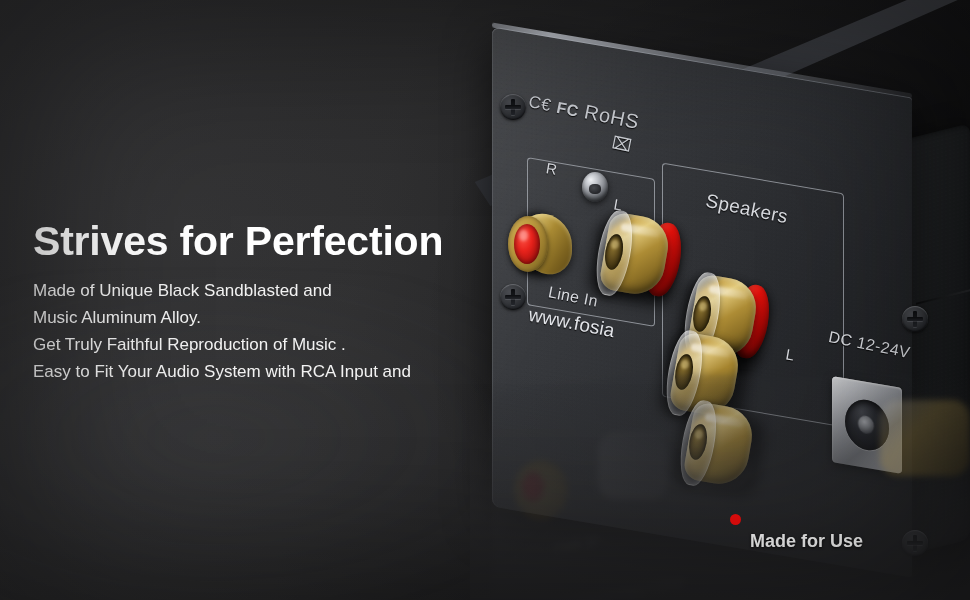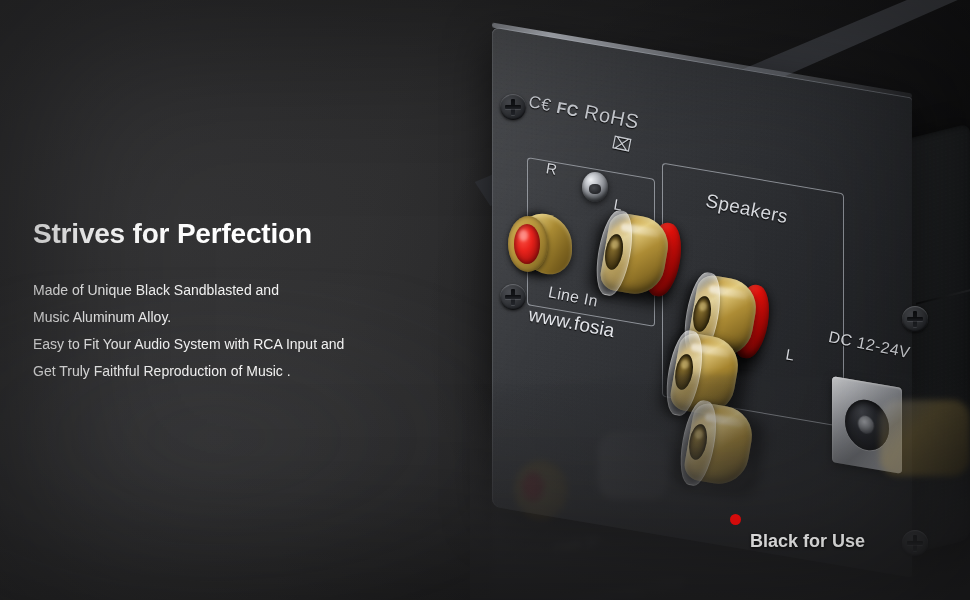--- a/index.html
+++ b/index.html
@@ -471,30 +471,30 @@
     border-radius: 18px;
     background: linear-gradient(135deg, rgba(255,255,255,.30), rgba(205,170,80,.55) 40%, rgba(90,72,26,.5) 100%);
     filter: blur(3px);
     opacity: .55;
   }
 
   
   .headline {
     position: absolute;
     left: 33px; top: 218px;
-    font-size: 28px;
+    font-size: 41px;
     font-weight: 700;
     color: #ffffff;
     letter-spacing: -.2px;
     white-space: nowrap;
   }
   .body {
     position: absolute;
     left: 33px; top: 277px;
-    font-size: 14px;
+    font-size: 17px;
     line-height: 27px;
     color: #f2f2f2;
     font-weight: 400;
   }
   .body div { white-space: nowrap; }
 
   
   .callout {
     position: absolute;
     left: 730px; top: 508px;
@@ -621,26 +621,26 @@
     <div class="ref-post refp1"></div>
     <div class="ref-post refp2"></div>
   </div>
   <div class="reflect-fade"></div>
   <div class="bokeh-post"></div>
 
   <div class="headline">Strives for Perfection</div>
   <div class="body">
     <div>Made of Unique Black Sandblasted and</div>
     <div>Music Aluminum Alloy.</div>
+    <div>Get Truly Faithful Reproduction of Music .</div>
     <div>Easy to Fit Your Audio System with RCA Input and</div>
-    <div>Get Truly Faithful Reproduction of Music .</div>
   </div>
 
   <div class="callout">
     <span class="dot" style="background: rgb(243, 13, 13);"></span>
     <span class="callout-text">
       <br>
-      <span>Black for Use</span>
+      <span>Made for Use</span>
     </span>
   </div>
 
   <div class="vignette"></div>
 </div>
 
 </body></html>

